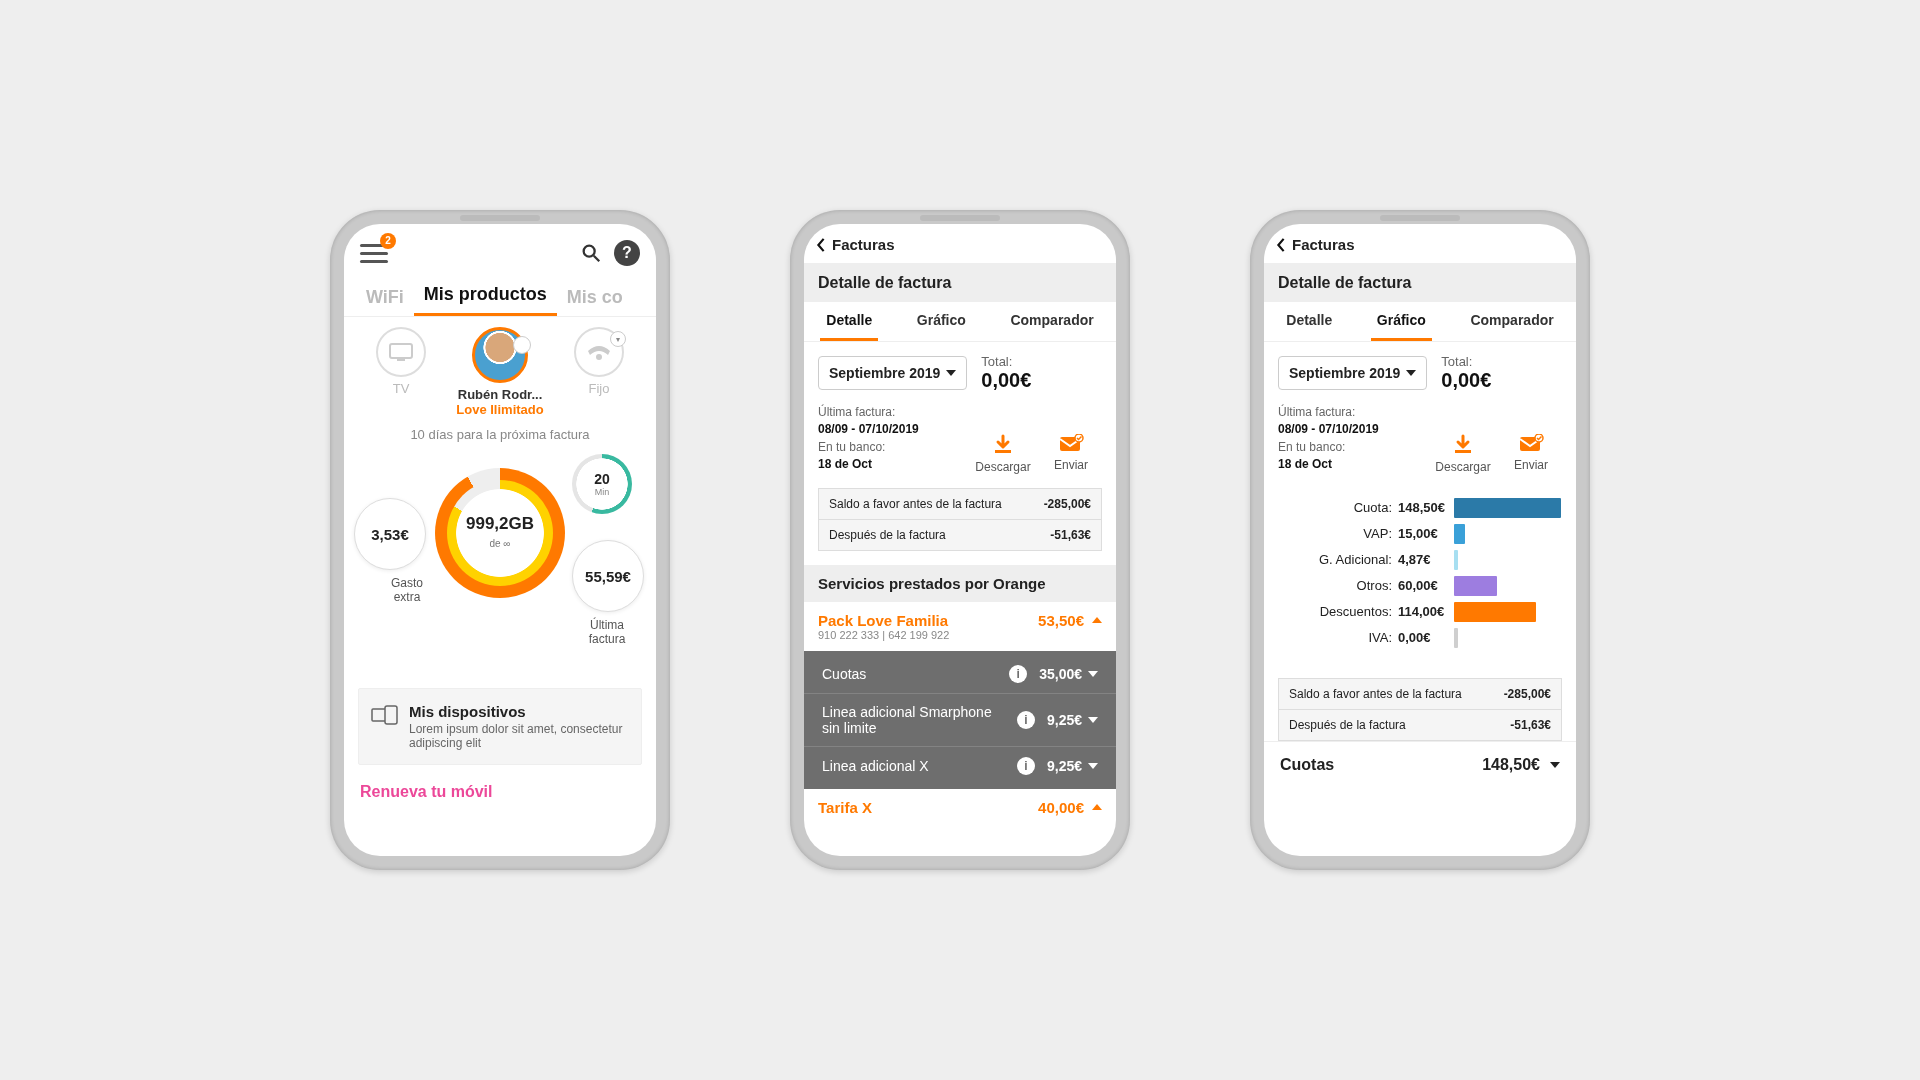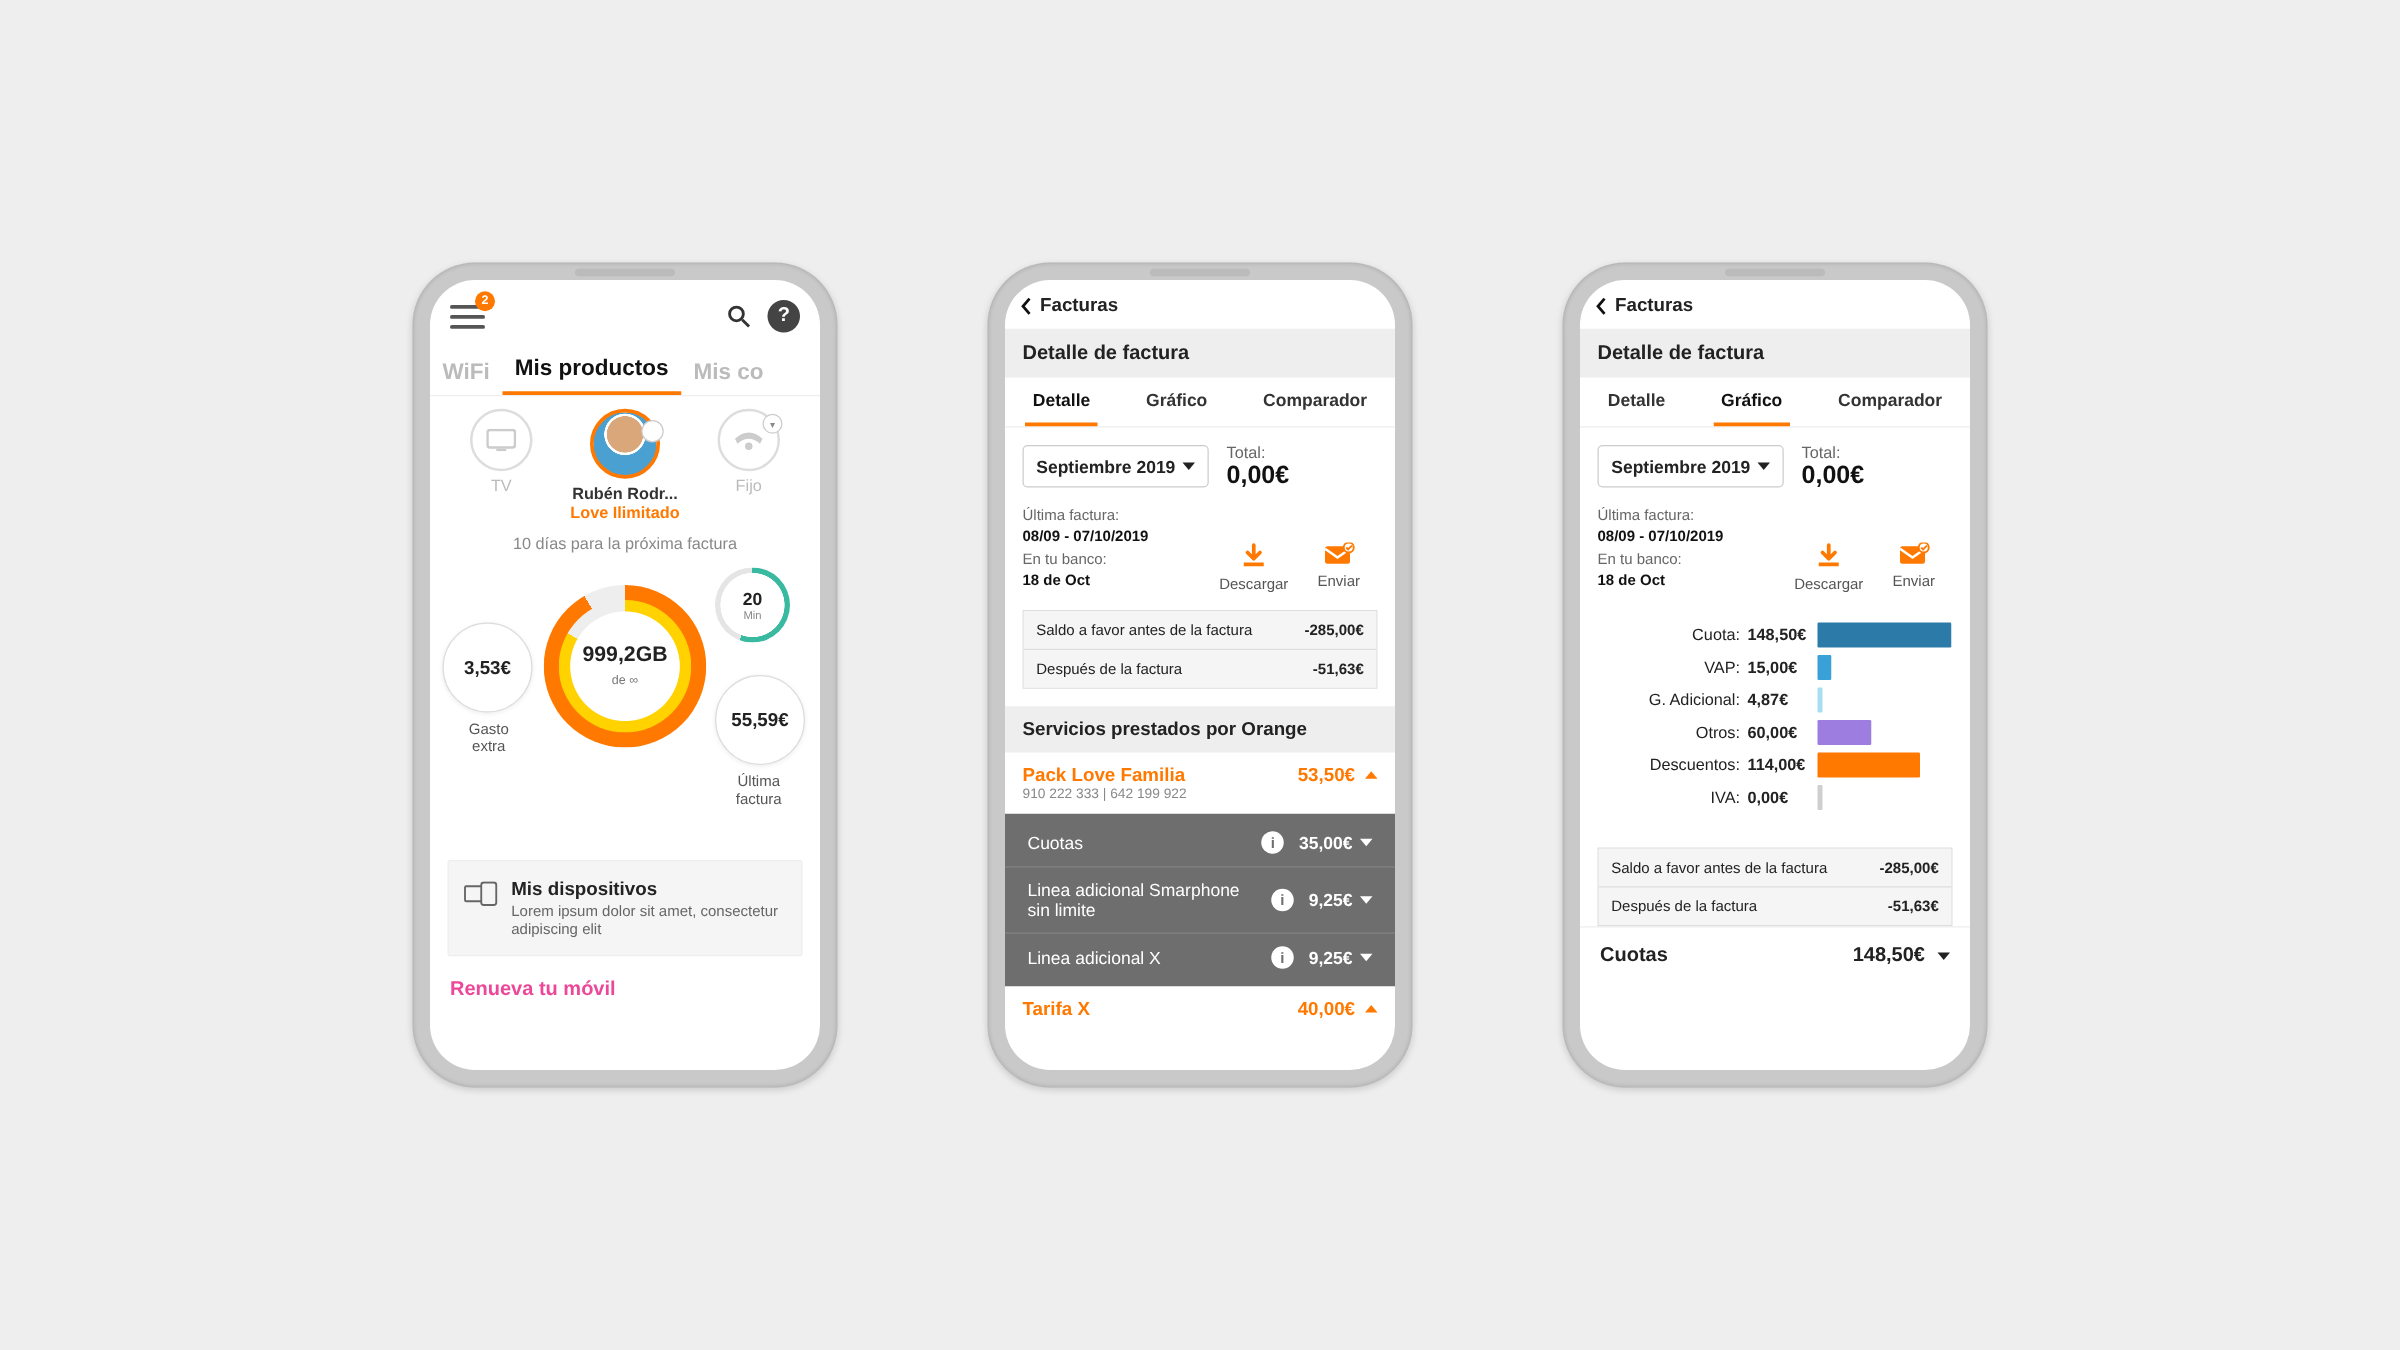--- a/index.html
+++ b/index.html
@@ -56,21 +56,21 @@
     display: flex; align-items: center; justify-content: center;
     font-weight: bold;
   }
   .topbar1-right { display: flex; gap: 10px; align-items: center; }
   .icon-circle { width: 26px; height: 26px; border-radius: 50%; display: flex; align-items: center; justify-content: center; }
   .search-stroke { stroke: #333; fill: none; stroke-width: 2.5; }
   .help-circle { background: #444; color: #fff; font-weight: bold; font-size: 16px; }
 
   .tabstrip {
     display: flex; align-items: flex-end;
-    padding: 4px 0 0 0;
+    padding: 4px 0 0 12px;
     border-bottom: 1px solid #eee;
     overflow: hidden; white-space: nowrap;
   }
   .tabstrip span {
     padding: 8px 10px; color: #bbb; font-size: 18px; font-weight: 600;
   }
   .tabstrip .active {
     color: #111; border-bottom: 3px solid #ff7900;
   }
 
@@ -131,21 +131,21 @@
   .small-ring small{ font-size:9px; font-weight:400; color:#888;}
   .circ {
     position:absolute; width:72px; height:72px; border-radius:50%;
     border:1px solid #ddd; background:#fff; display:flex; flex-direction:column;
     align-items:center; justify-content:center; box-shadow:0 1px 4px rgba(0,0,0,.08);
     font-weight:700; font-size:15px;
   }
   .circ.left{ left:10px; top:50px;}
   .circ.right{ right:12px; top:92px;}
   .circ-label{ font-size:12px; font-weight:400; color:#555; text-align:center; position:absolute; width:90px;}
-  .circ-label.left{ left:2px; top:128px;}
+  .circ-label.left{ left:18px; top:128px;}
   .circ-label.right{ right:4px; top:170px;}
 
   .card {
     margin:10px 14px; background:#f5f5f5; border:1px solid #eee;
     padding:14px 14px 14px 50px; position:relative; border-radius:2px;
   }
   .card svg{ position:absolute; left:12px; top:16px;}
   .card-title{ font-weight:700; font-size:15px;}
   .card-body{ font-size:12px; color:#666; margin-top:2px;}
   .renew-row{ padding:8px 16px; font-weight:700; font-size:16px; color:#ec4899;}

